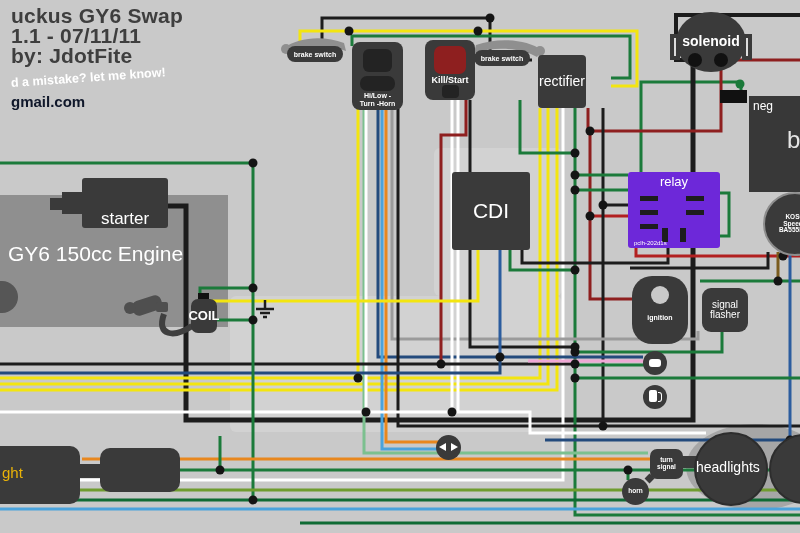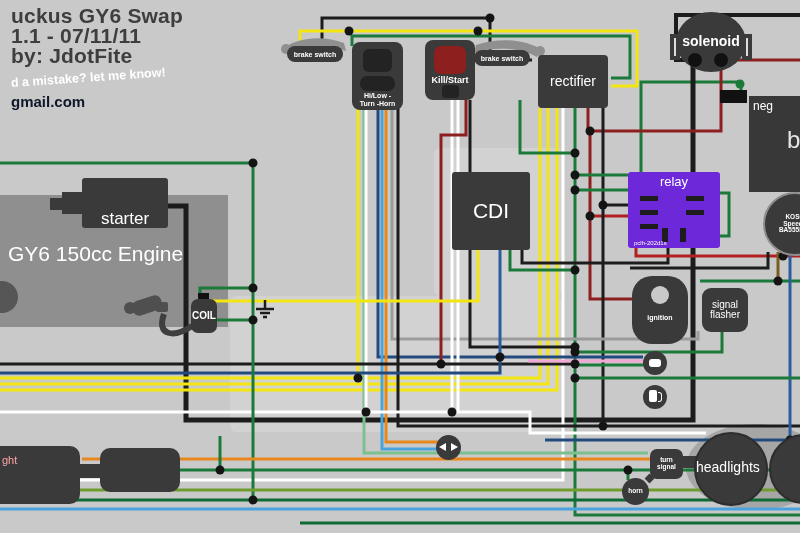--- a/index.html
+++ b/index.html
@@ -167,21 +167,21 @@
       <div>Turn -Horn</div>
     </div>
   </div>
 
   <div class="comp box" style="left:425px;top:40px;width:50px;height:60px;border-radius:8px;">
     <div style="position:absolute;left:9px;top:6px;width:32px;height:28px;background:#8e1f1f;border-radius:7px;"></div>
     <div class="lbl" style="position:absolute;left:0;right:0;top:36px;font-size:9px;font-weight:bold;">Kill/Start</div>
     <div style="position:absolute;left:17px;bottom:2px;width:17px;height:13px;background:#232323;border-radius:4px;"></div>
   </div>
 
-  <div class="comp box" style="left:538px;top:55px;width:70px;height:53px;border-radius:4px;">
+  <div class="comp box" style="left:538px;top:55px;width:48px;height:53px;border-radius:4px;">
     <span class="lbl" style="font-size:14px;">rectifier</span>
   </div>
 
   <div class="comp" style="left:670px;top:12px;width:82px;height:62px;">
     <div style="position:absolute;left:0;top:22px;width:10px;height:26px;background:#3a3a3a;"></div>
     <div style="position:absolute;right:0;top:22px;width:10px;height:26px;background:#3a3a3a;"></div>
     <div class="circ" style="position:absolute;left:6px;top:0;width:70px;height:60px;"></div>
     <div style="position:absolute;left:4px;top:26px;width:2px;height:18px;background:#ddd;"></div>
     <div style="position:absolute;right:4px;top:26px;width:2px;height:18px;background:#ddd;"></div>
     <div class="lbl" style="position:absolute;left:0;right:0;top:22px;font-size:14px;font-weight:bold;">solenoid</div>
@@ -256,34 +256,34 @@
     <svg width="80" height="48">
       <path d="M46,22 C38,44 56,46 74,34" stroke="#3f3f3f" stroke-width="6" fill="none"></path>
       <rect x="14" y="6" width="30" height="15" rx="6" fill="#4f4f4f" transform="rotate(-18 29 13)"></rect>
       <rect x="38" y="10" width="12" height="10" rx="2" fill="#4f4f4f"></rect>
       <circle cx="12" cy="16" r="6" fill="#4f4f4f"></circle>
     </svg>
   </div>
 
   <div class="comp" style="left:198px;top:293px;width:11px;height:8px;background:#111;"></div>
   <div class="comp box" style="left:191px;top:299px;width:26px;height:34px;border-radius:7px;">
-    <span class="lbl" style="font-size:10px;font-weight:bold;">COIL</span>
+    <span class="lbl" style="font-size:13px;font-weight:bold;">COIL</span>
   </div>
 
   <div class="comp" style="left:254px;top:300px;width:22px;height:20px;">
     <svg width="22" height="20">
       <line x1="11" y1="0" x2="11" y2="8" stroke="#1c1c1c" stroke-width="2.5"></line>
       <line x1="2" y1="9" x2="20" y2="9" stroke="#1c1c1c" stroke-width="2.5"></line>
       <line x1="6" y1="13" x2="16" y2="13" stroke="#1c1c1c" stroke-width="2.5"></line>
       <line x1="9" y1="17" x2="13" y2="17" stroke="#1c1c1c" stroke-width="2.5"></line>
     </svg>
   </div>
 
   <div class="comp" style="left:-30px;top:446px;width:110px;height:58px;background:#3a3a3a;border-radius:10px;">
-    <span style="position:absolute;left:32px;top:8px;font-size:11px;color:#fca5a5;">ght</span>
+    <span style="position:absolute;left:32px;top:18px;font-size:15px;color:#eab308;">ght</span>
   </div>
   <div class="comp" style="left:76px;top:464px;width:28px;height:14px;background:#3a3a3a;"></div>
   <div class="comp" style="left:100px;top:448px;width:80px;height:44px;background:#3a3a3a;border-radius:10px;"></div>
 
   <div class="comp box" style="left:650px;top:449px;width:33px;height:30px;border-radius:7px;">
     <div class="lbl" style="font-size:6.5px;font-weight:bold;">
       <div>turn</div>
       <div>signal</div>
     </div>
   </div>

